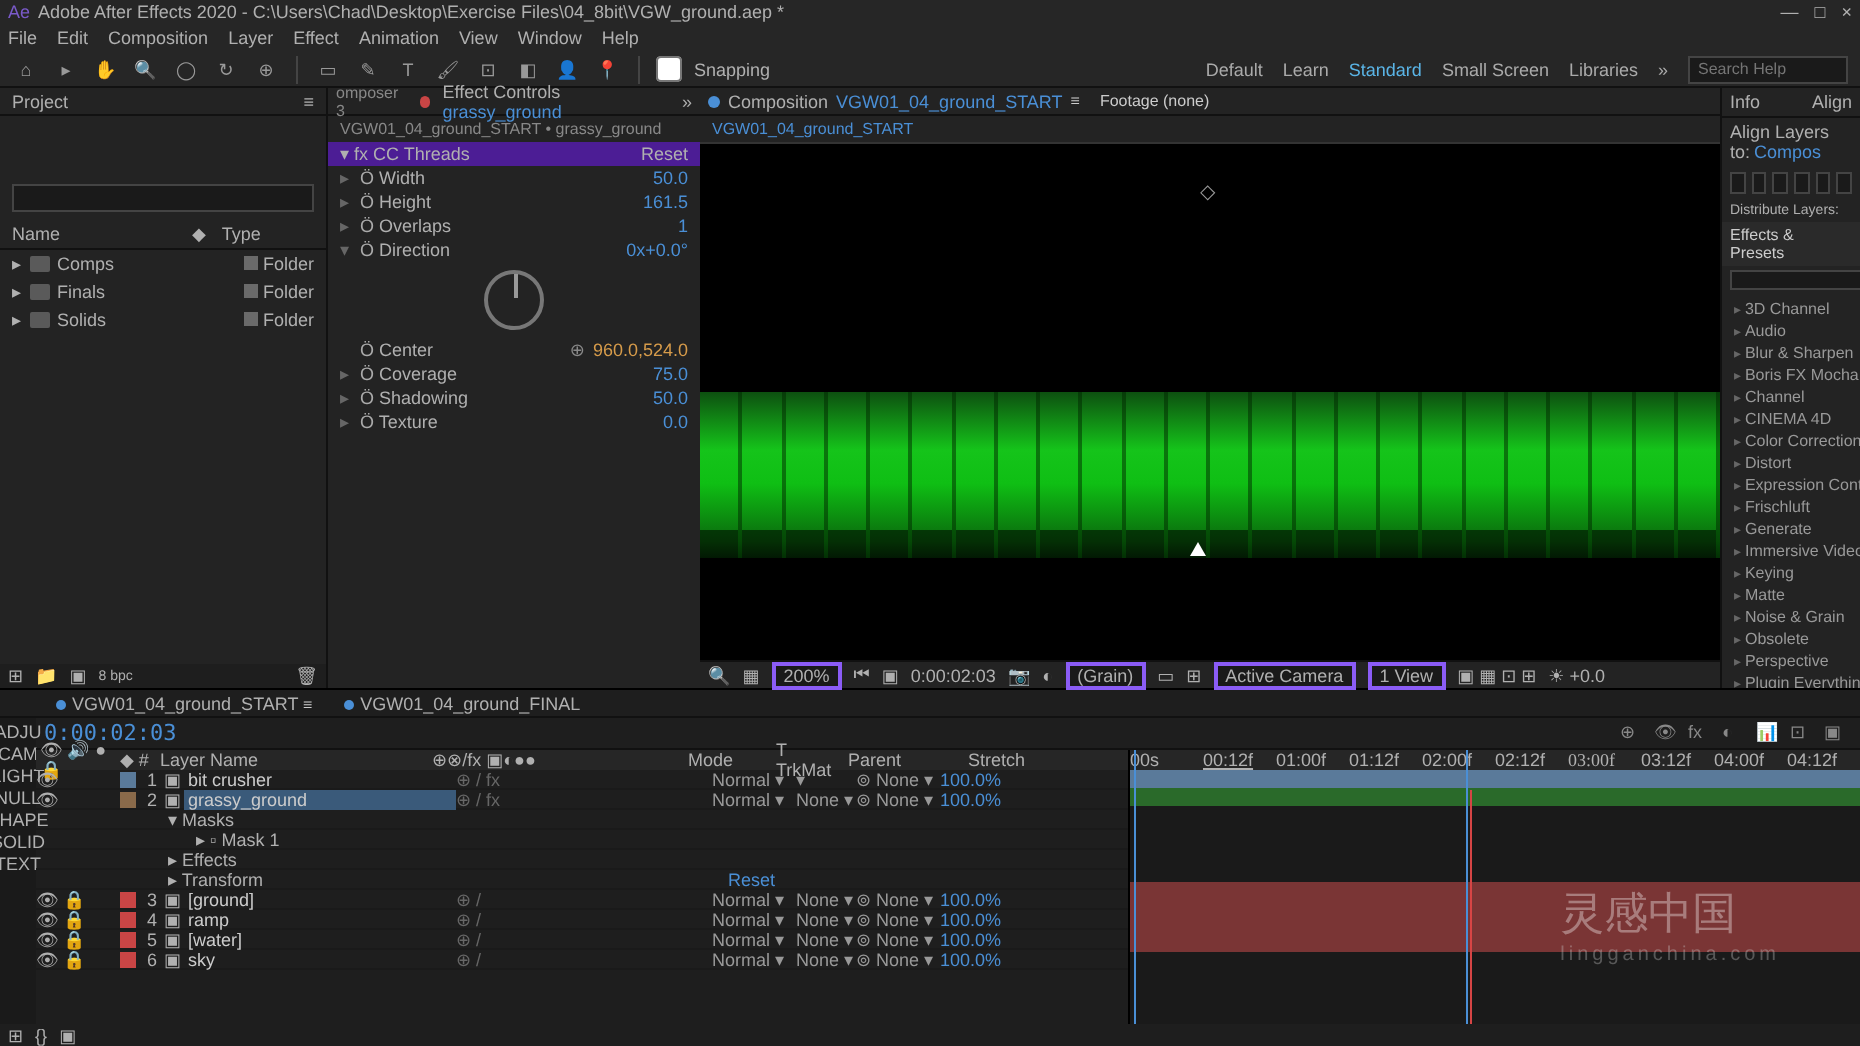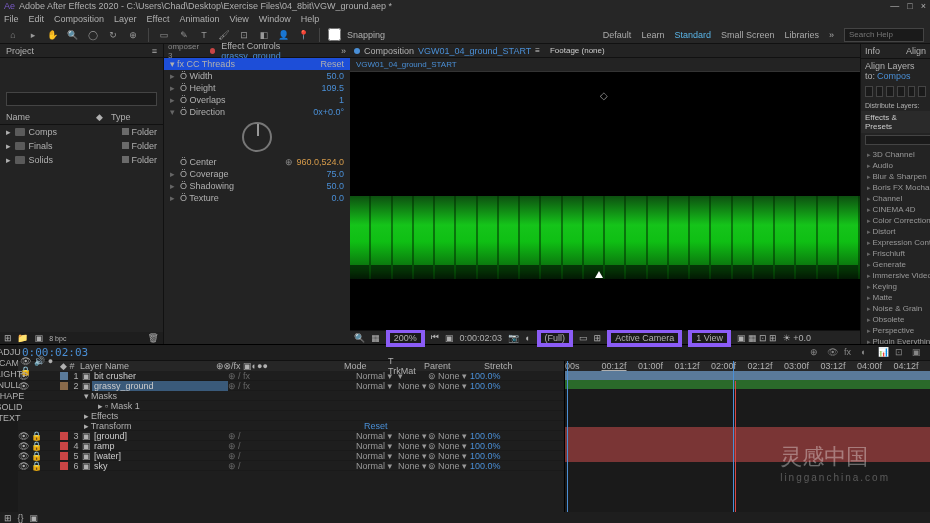--- a/index.html
+++ b/index.html
@@ -27,42 +27,42 @@
 .proj-item .fld{width:10px;height:8px;background:#5a5a5a;border-radius:1px}
 .proj-item .type{margin-left:auto;color:#888}
 .proj-item .sw{width:7px;height:7px}
 .proj-footer{height:12px;background:#1e1e1e;display:flex;align-items:center;padding:0 4px;gap:6px}
 .effect-ctrl{width:186px;background:#232323;display:flex;flex-direction:column}
 .ec-tabs{height:14px;display:flex;align-items:center;padding:0 4px;gap:6px;border-bottom:1px solid #111}
 .ec-tab{font-size:8px;color:#888}
 .ec-tab.active{color:#ccc}
 .ec-dot{width:6px;height:6px;background:#c94545;border-radius:50%}
 .ec-sub{padding:2px 6px;font-size:8px;color:#888}
-.ec-fx{background:#1d4ed8;padding:1px 6px;font-size:8px;color:#ccc;display:flex;justify-content:space-between}
+.ec-fx{background:#4c1d95;padding:1px 6px;font-size:8px;color:#ccc;display:flex;justify-content:space-between}
 .ec-prop{display:flex;padding:1px 6px;font-size:8px;align-items:center}
 .ec-prop .tw{color:#666;width:10px}
 .ec-prop .name{color:#aaa;flex:1}
 .ec-prop .val{color:#4a8fd6}
 .ec-prop .val.orange{color:#d69b4a}
 .ec-dial{width:30px;height:30px;border:2px solid #777;border-radius:50%;margin:4px auto;position:relative}
 .ec-dial::after{content:'';position:absolute;width:2px;height:12px;background:#999;left:13px;top:0}
 .viewport{flex:1;background:#232323;display:flex;flex-direction:column}
 .vp-tabs{height:14px;display:flex;align-items:center;padding:0 4px;gap:10px;border-bottom:1px solid #111}
 .vp-tab{font-size:8px;color:#ccc;display:flex;align-items:center;gap:4px}
 .vp-tab .dot{width:6px;height:6px;background:#4a8fd6;border-radius:50%}
 .vp-sub{padding:2px 6px;font-size:8px;color:#4a8fd6;border-bottom:1px solid #333}
 .vp-canvas{flex:1;background:#000;position:relative;overflow:hidden}
 .vp-marker{position:absolute;left:50%;top:18px;transform:translateX(-50%);width:10px;height:10px}
 .vp-marker::before{content:'◇';color:#999;font-size:10px}
 .vp-green{position:absolute;left:0;right:0;top:48%;height:83px;background:linear-gradient(to bottom,#0d5010 0%,#15c41a 35%,#0fbf14 55%,#0a6a0d 90%,#063808 100%);display:flex}
 .vp-stripe{flex:1;border-right:2px solid rgba(0,40,0,0.5);position:relative}
 .vp-stripe::after{content:'';position:absolute;bottom:0;left:0;right:0;height:14px;background:rgba(0,0,0,0.55)}
 .vp-cursor{position:absolute;left:48%;top:77%;width:0;height:0;border-left:4px solid transparent;border-right:4px solid transparent;border-bottom:7px solid #fff}
 .vp-ctrl{height:14px;background:#232323;border-top:1px solid #111;display:flex;align-items:center;padding:0 4px;gap:6px;font-size:8px;color:#999}
-.vp-ctrl .sel{background:#1a1a1a;padding:0 4px;border:4px solid #8b5cf6}
+.vp-ctrl .sel{background:#1a1a1a;padding:0 4px;border:2px solid #8b5cf6}
 .rpanel{width:70px;background:#232323;border-left:1px solid #111;display:flex;flex-direction:column}
 .rp-sec{padding:2px 4px;font-size:8px;color:#999;border-bottom:1px solid #111}
 .rp-align{display:flex;gap:3px;padding:3px 4px}
 .rp-align .btn{width:13px;height:11px;background:#1a1a1a;border:1px solid #444}
 .rp-effects{flex:1;overflow:hidden}
 .rp-eff-head{background:#2a2a2a;padding:2px 4px;font-size:8px;color:#ccc}
 .rp-search{margin:2px 4px;background:#1a1a1a;height:10px;border:1px solid #444}
 .rp-list{padding:2px 0;overflow:hidden}
 .rp-item{padding:1px 6px;font-size:8px;color:#999;white-space:nowrap;overflow:hidden}
 .rp-item::before{content:'▸ ';color:#666;font-size:7px}
@@ -197,33 +197,34 @@
       </div>
   </div>
 
   <div class="effect-ctrl">
     <div class="ec-tabs">
       <span class="ec-tab">omposer 3</span>
       <span class="ec-dot"></span>
       <span class="ec-tab active"><span>Effect Controls</span> <span style="color:#4a8fd6">grassy_ground</span></span>
       <span style="margin-left:auto">»</span>
     </div>
+    <div class="ec-sub">VGW01_04_ground_START • grassy_ground</div>
     <div class="ec-fx">
         <span>▾ fx <span>CC Threads</span></span>
         <span>Reset</span>
       </div>
     <div class="ec-prop">
         <span class="tw">▸</span>
         <span class="name">Ö <span>Width</span></span>
         <span class="val">50.0</span>
       </div>
     <div class="ec-prop">
         <span class="tw">▸</span>
         <span class="name">Ö <span>Height</span></span>
-        <span class="val">109.5</span>
+        <span class="val">161.5</span>
       </div>
     <div class="ec-prop">
         <span class="tw">▸</span>
         <span class="name">Ö <span>Overlaps</span></span>
         <span class="val">1</span>
       </div>
     <div class="ec-prop">
         <span class="tw">▾</span>
         <span class="name">Ö <span>Direction</span></span>
         <span class="val">0x+0.0°</span>
@@ -290,21 +291,21 @@
     </div>
     <div class="vp-ctrl">
       <span>🔍</span>
       <span>▦</span>
       <span class="sel">200%</span>
       <span>⏮</span>
       <span>▣</span>
       <span>0:00:02:03</span>
       <span>📷</span>
       <span>◐</span>
-      <span class="sel">(Full)</span>
+      <span class="sel">(Grain)</span>
       <span>▭</span>
       <span>⊞</span>
       <span class="sel">Active Camera</span>
       <span class="sel">1 View</span>
       <span>▣ ▦ ⊡ ⊞</span>
       <span>☀ +0.0</span>
     </div>
   </div>
 
   <div class="rpanel">
@@ -340,20 +341,25 @@
           <div class="rp-item">Noise &amp; Grain</div>
           <div class="rp-item">Obsolete</div>
           <div class="rp-item">Perspective</div>
           <div class="rp-item">Plugin Everything</div>
         </div>
     </div>
   </div>
 </div>
 
 <div class="timeline">
+  <div class="tl-tabs">
+    <span style="width:12px"></span>
+    <span class="tl-tab"><span class="dot"></span><span>VGW01_04_ground_START</span> ≡</span>
+    <span class="tl-tab"><span class="dot"></span><span>VGW01_04_ground_FINAL</span></span>
+  </div>
   <div style="display:flex;flex:1">
     <div class="tl-left">
       <span>ADJU</span>
         <span>CAM</span>
         <span>LIGHT</span>
         <span>NULL</span>
         <span>SHAPE</span>
         <span>SOLID</span>
         <span>TEXT</span>
     </div>
@@ -491,21 +497,21 @@
             </div>
         </div>
         <div class="tl-graph">
           <div class="tl-ruler" id="tlruler">
               <span class="tick" style="left: 0%;">00s</span>
               <span class="tick" style="left: 10%; text-decoration: underline;">00:12f</span>
               <span class="tick" style="left: 20%;">01:00f</span>
               <span class="tick" style="left: 30%;">01:12f</span>
               <span class="tick" style="left: 40%;">02:00f</span>
               <span class="tick" style="left: 50%; text-align: right;">02:12f</span>
-              <span class="tick" style="left: 60%;">03:00f</span>
+              <span class="tick" style="left: 60%; font-family: Liberation Serif, serif;">03:00f</span>
               <span class="tick" style="left: 70%;">03:12f</span>
               <span class="tick" style="left: 80%;">04:00f</span>
               <span class="tick" style="left: 90%;">04:12f</span>
             </div>
           <div style="position:absolute;top:10px;left:0;right:0;height:9px;background:linear-gradient(to right,#5a7a9a,#5a7a9a)"></div>
           <div style="position:absolute;top:19px;left:0;right:0;height:9px;background:#2a6a2a"></div>
           <div style="position:absolute;top:66px;left:0;right:0;height:35px;background:#7a3535"></div>
           <div class="tl-play" style="left:2px"></div>
           <div class="tl-play" style="left:46%"></div>
           <div class="tl-play red" style="left:46.5%;top:20px"></div>

